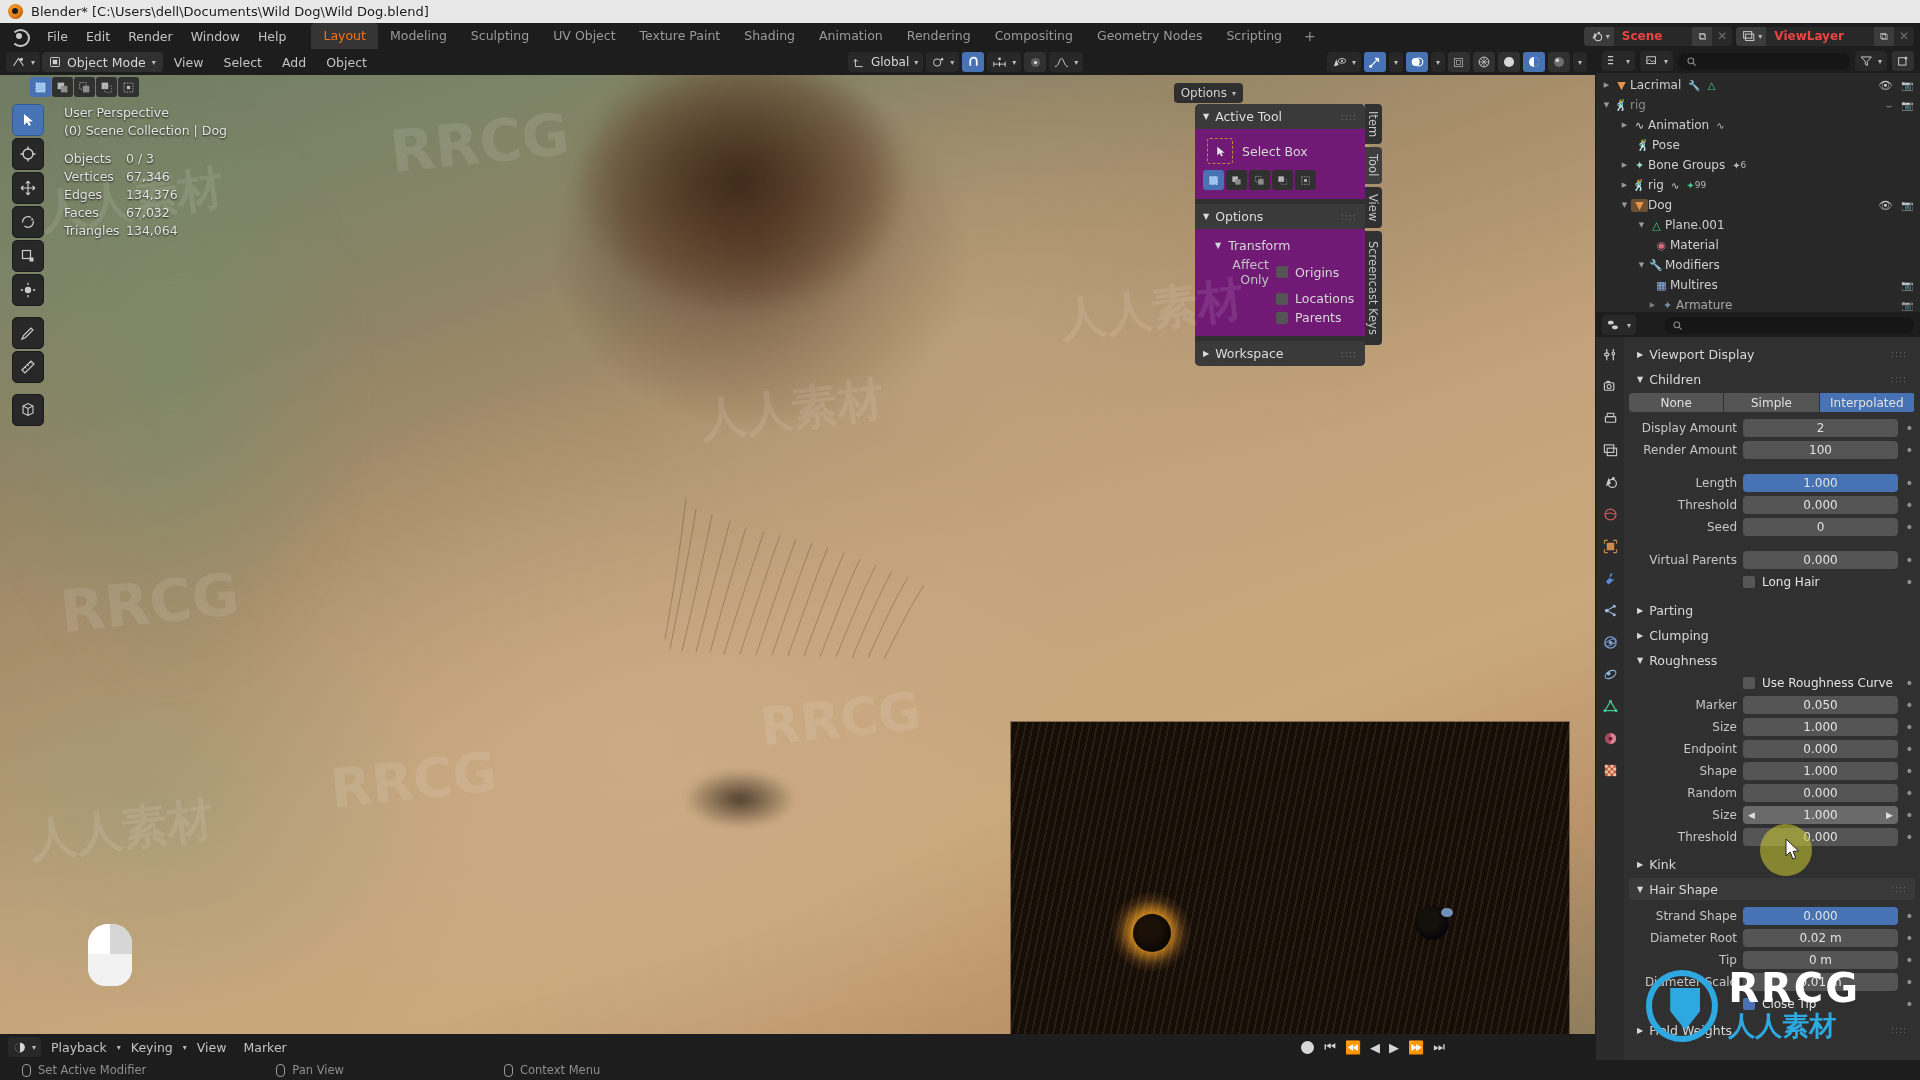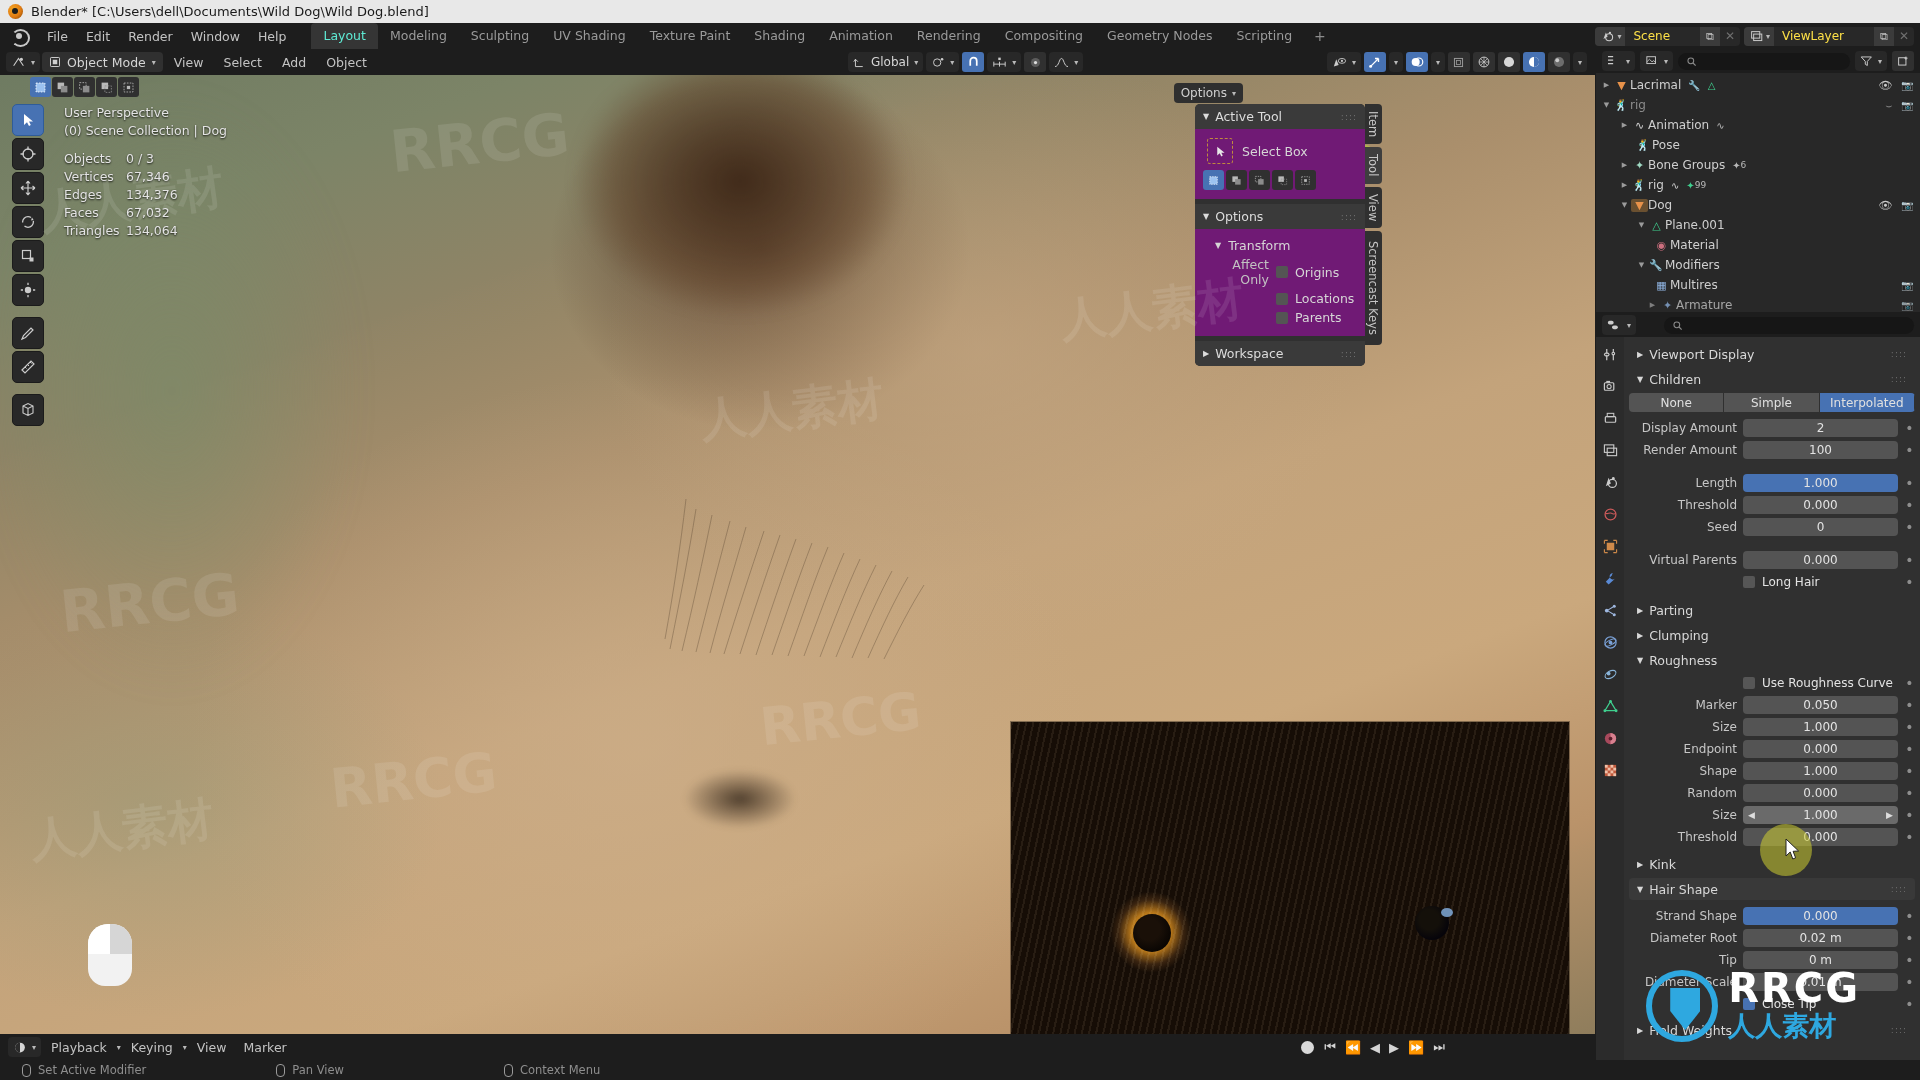--- a/index.html
+++ b/index.html
@@ -18,27 +18,27 @@
   
   .topbar { position:absolute; left:0; top:23px; width:1920px; height:26px; background:#1d1d1d;
     display:flex; align-items:center; }
   .topbar .blender-ico { width:24px; height:22px; margin:0 6px 0 8px; position:relative; }
   .topbar .blender-ico:before{content:"";position:absolute;left:3px;top:4px;width:15px;height:14px;border-radius:50%;
     border:2px solid #c8c8c8; border-left-color:transparent;}
   .topbar .blender-ico:after{content:"";position:absolute;left:8px;top:8px;width:6px;height:6px;border-radius:50%;background:#c8c8c8;}
   .menu-item { padding:3px 9px; color:#c3c3c3; font-size:12.5px; cursor:default; }
   .wsp-tabs { display:flex; align-items:center; margin-left:16px; height:26px; }
   .wsp-tab { padding:5px 12px 6px; color:#9a9a9a; font-size:12.5px; border-radius:4px 4px 0 0; }
-  .wsp-tab.active { background:#353535; color:#5eead4; }
+  .wsp-tab.active { background:#353535; color:#f97316; }
   .wsp-plus { color:#8d8d8d; padding:0 10px; font-size:14px; }
   .topbar-right { margin-left:auto; display:flex; align-items:center; gap:4px; padding-right:6px; }
   .idblock { display:flex; align-items:center; background:#282828; border-radius:4px; height:19px; }
   .idblock .pre { background:#3b3b3b; border-radius:4px 0 0 4px; height:19px; display:flex; align-items:center;
     padding:0 4px 0 6px; gap:3px; }
-  .idblock .name { padding:0 30px 0 8px; font-size:12px; color:#fde047; }
+  .idblock .name { padding:0 30px 0 8px; font-size:12px; color:#ef4444;font-weight:bold; }
   .idblock .btn2 { width:20px; height:19px; background:#3b3b3b; display:flex;align-items:center;justify-content:center;
     font-size:11px; color:#c2c2c2;}
   .idblock .btnx { width:20px; height:19px; display:flex;align-items:center;justify-content:center;
     font-size:12px; color:#707070;}
   .chev { font-size:8px; color:#b9b9b9; }
 
   
   .viewport { position:absolute; left:0; top:49px; width:1595px; height:985px; overflow:hidden; }
   .vp-img { position:absolute; inset:0;
     background:
@@ -222,21 +222,21 @@
     <div class="menu-item">File</div>
     <div class="menu-item">Edit</div>
     <div class="menu-item">Render</div>
     <div class="menu-item">Window</div>
     <div class="menu-item">Help</div>
 
     <div class="wsp-tabs">
       <div class="wsp-tab active">Layout</div>
       <div class="wsp-tab">Modeling</div>
       <div class="wsp-tab">Sculpting</div>
-      <div class="wsp-tab">UV Shading</div>
+      <div class="wsp-tab">UV Object</div>
       <div class="wsp-tab">Texture Paint</div>
       <div class="wsp-tab">Shading</div>
       <div class="wsp-tab">Animation</div>
       <div class="wsp-tab">Rendering</div>
       <div class="wsp-tab">Compositing</div>
       <div class="wsp-tab">Geometry Nodes</div>
       <div class="wsp-tab">Scripting</div>
       <div class="wsp-plus">+</div>
     </div>
 

